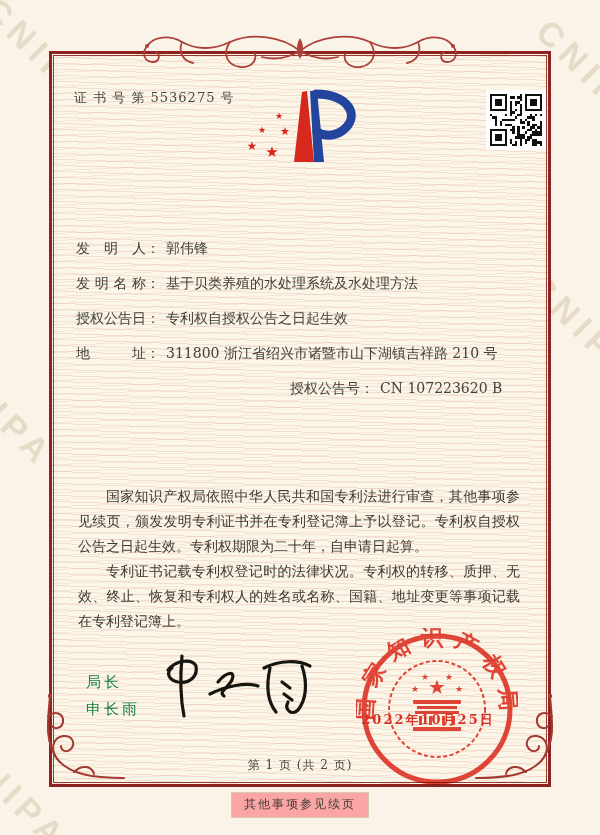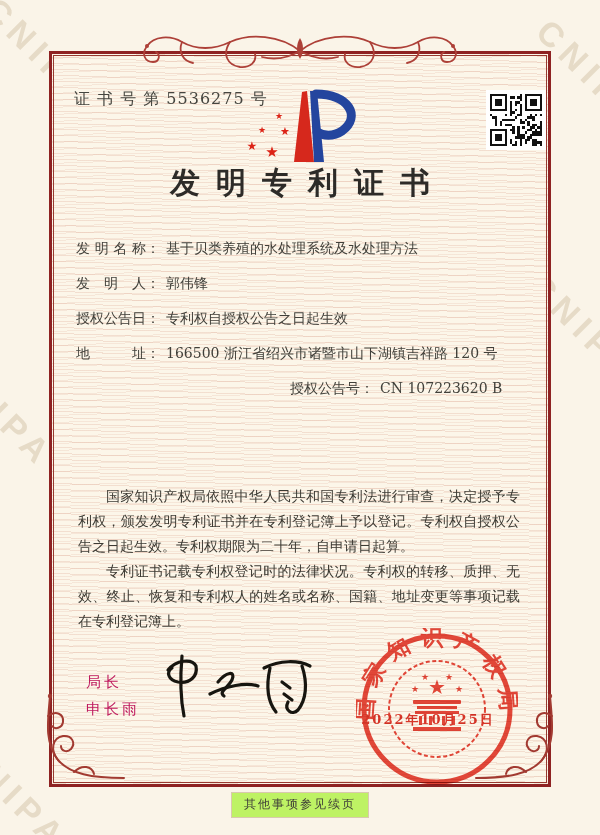--- a/index.html
+++ b/index.html
@@ -17,49 +17,49 @@
          border:3px solid #8e2222;
          background:
            repeating-linear-gradient(2deg, rgba(221,168,148,.30) 0 1px, rgba(0,0,0,0) 1px 6px),
            repeating-linear-gradient(-2deg, rgba(221,168,148,.20) 0 1px, rgba(0,0,0,0) 1px 7px),
            #fcf6e9;}
   .frame::before{content:"";position:absolute;inset:1px;border:1px solid #97392f;pointer-events:none;}
   .orn-top{position:absolute;left:128px;top:27px;}
   .orn-bl{position:absolute;left:28px;top:690px;}
   .orn-br{position:absolute;left:472px;top:690px;transform:scaleX(-1);}
   
-  .cert-no{position:absolute;left:74px;top:89px;font-size:16px;letter-spacing:1px;color:#45453f;}
+  .cert-no{position:absolute;left:74px;top:89px;font-size:13px;letter-spacing:1px;color:#45453f;}
   .logo{position:absolute;left:236px;top:84px;}
   .qr{position:absolute;left:486px;top:90px;width:60px;height:60px;background:#fff;
       display:flex;align-items:center;justify-content:center;}
   .title{position:absolute;left:0;top:163px;width:100%;text-align:center;
          font-size:30px;font-weight:700;letter-spacing:16px;text-indent:16px;color:#2d2b28;}
   
   .fields{position:absolute;left:76px;top:240px;width:460px;font-size:14px;color:#41403a;}
   .frow{height:35px;}
   .flabel{display:inline-block;width:70px;text-align:justify;text-align-last:justify;vertical-align:top;}
   .fvalue{margin-left:6px;}
   .grant{position:relative;}
   .grant-right{position:absolute;left:214px;top:0;text-align:right;}
   
   .body-text{position:absolute;left:78px;top:484px;width:442px;font-size:14px;line-height:25px;
              color:#3c3a33;text-align:justify;}
   .body-text p{margin:0;text-indent:2em;}
   
   .signer{position:absolute;left:86px;top:668px;font-family:"Liberation Sans",sans-serif;
-          font-size:15px;color:#be185d;line-height:27px;letter-spacing:3px;}
+          font-size:15px;color:#15803d;line-height:27px;letter-spacing:3px;}
   .signature{position:absolute;left:152px;top:644px;}
   
   .seal{position:absolute;left:356px;top:628px;opacity:.93;mix-blend-mode:multiply;}
   .seal textPath{font-size:22px;letter-spacing:10px;fill:#e23b2e;font-weight:700;}
   
   .page-info{position:absolute;left:0;top:757px;width:100%;text-align:center;
              font-size:12px;color:#45443e;letter-spacing:1px;}
   .footer-note{position:absolute;left:50%;transform:translateX(-50%);top:792px;font-size:12px;
-               color:#3f3e38;background:#bef264;border:1px solid #d9c9ae;padding:3px 12px 4px;
+               color:#3f3e38;background:#fca5a5;border:1px solid #d9c9ae;padding:3px 12px 4px;
                letter-spacing:2px;white-space:nowrap;}
 </style>
 </head>
 <body>
 
 <div class="page">
 
   <div class="wm w1">CNIPA</div>
   <div class="wm w2">CNIPA</div>
   <div class="wm w3">CNIPA</div>
@@ -234,44 +234,43 @@
         <rect x="2" y="2" width="3" height="3" fill="#111"></rect>
         <rect x="14" y="0" width="7" height="7" fill="#111"></rect>
         <rect x="15" y="1" width="5" height="5" fill="#fff"></rect>
         <rect x="16" y="2" width="3" height="3" fill="#111"></rect>
         <rect x="0" y="14" width="7" height="7" fill="#111"></rect>
         <rect x="1" y="15" width="5" height="5" fill="#fff"></rect>
         <rect x="2" y="16" width="3" height="3" fill="#111"></rect>
       </svg>
   </div>
 
-  <div class="title">发明专利证书</div>
 
   <div class="fields">
     <div class="frow">
+      <span class="flabel">发明人</span><span>：</span><span class="fvalue">郭伟锋</span>
+    </div>
+    <div class="frow">
       <span class="flabel">发明名称</span><span>：</span><span class="fvalue">基于贝类养殖的水处理系统及水处理方法</span>
-    </div>
-    <div class="frow">
-      <span class="flabel">发明人</span><span>：</span><span class="fvalue">郭伟锋</span>
     </div>
     <div class="frow">
       <span class="flabel">授权公告日</span><span>：</span><span class="fvalue">专利权自授权公告之日起生效</span>
     </div>
     <div class="frow">
-      <span class="flabel">地址</span><span>：</span><span class="fvalue">166500 浙江省绍兴市诸暨市山下湖镇吉祥路 120 号</span>
+      <span class="flabel">地址</span><span>：</span><span class="fvalue">311800 浙江省绍兴市诸暨市山下湖镇吉祥路 210 号</span>
     </div>
     <div class="frow grant">
       <span class="grant-right">
         <span>授权公告号</span><span>：</span><span class="fvalue">CN 107223620 B</span>
       </span>
     </div>
   </div>
 
   <div class="body-text">
-    <p>国家知识产权局依照中华人民共和国专利法进行审查，决定授予专利权，颁发发明专利证书并在专利登记簿上予以登记。专利权自授权公告之日起生效。专利权期限为二十年，自申请日起算。</p>
+    <p>国家知识产权局依照中华人民共和国专利法进行审查，其他事项参见续页，颁发发明专利证书并在专利登记簿上予以登记。专利权自授权公告之日起生效。专利权期限为二十年，自申请日起算。</p>
     <p>专利证书记载专利权登记时的法律状况。专利权的转移、质押、无效、终止、恢复和专利权人的姓名或名称、国籍、地址变更等事项记载在专利登记簿上。</p>
   </div>
 
   <div class="signer">
     <div>局长</div>
     <div>申长雨</div>
   </div>
 
   <svg class="signature" width="175" height="82" viewBox="0 0 175 82">
     <g stroke="#17150f" fill="none" stroke-width="3.2" stroke-linecap="round">
@@ -303,15 +302,16 @@
       <rect x="59" y="83" width="44" height="3"></rect>
       <rect x="63" y="88" width="3" height="9"></rect>
         <rect x="73" y="88" width="3" height="9"></rect>
       <rect x="86" y="88" width="3" height="9"></rect>
         <rect x="96" y="88" width="3" height="9"></rect>
       <rect x="57" y="99" width="48" height="4"></rect>
     </g>
     <text x="72" y="96" font-size="13" font-weight="bold" letter-spacing="2" text-anchor="middle" fill="#d7281c">2022年10月25日</text>
   </svg>
 
+  <div class="page-info">第 1 页 (共 2 页)</div>
   <div class="footer-note">其他事项参见续页</div>
 
 </div>
 
 </body></html>

